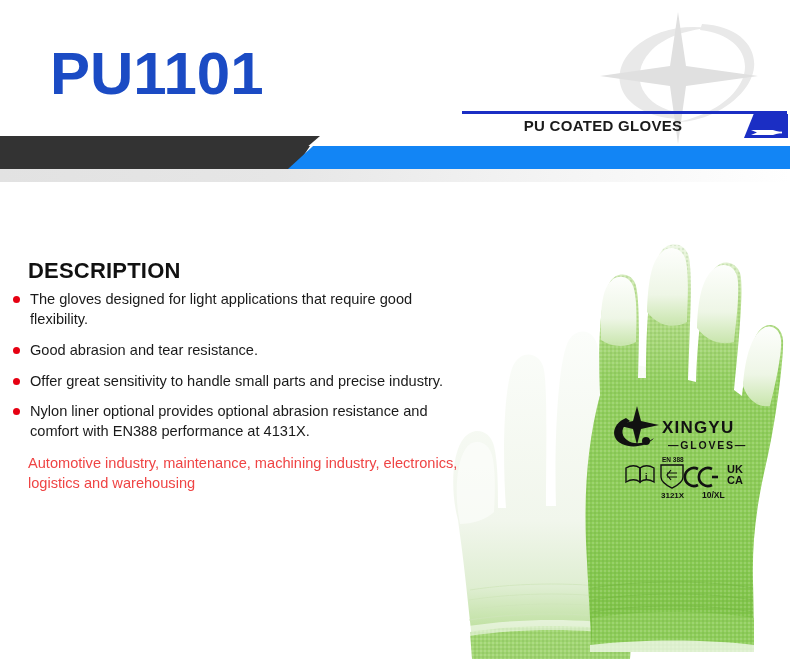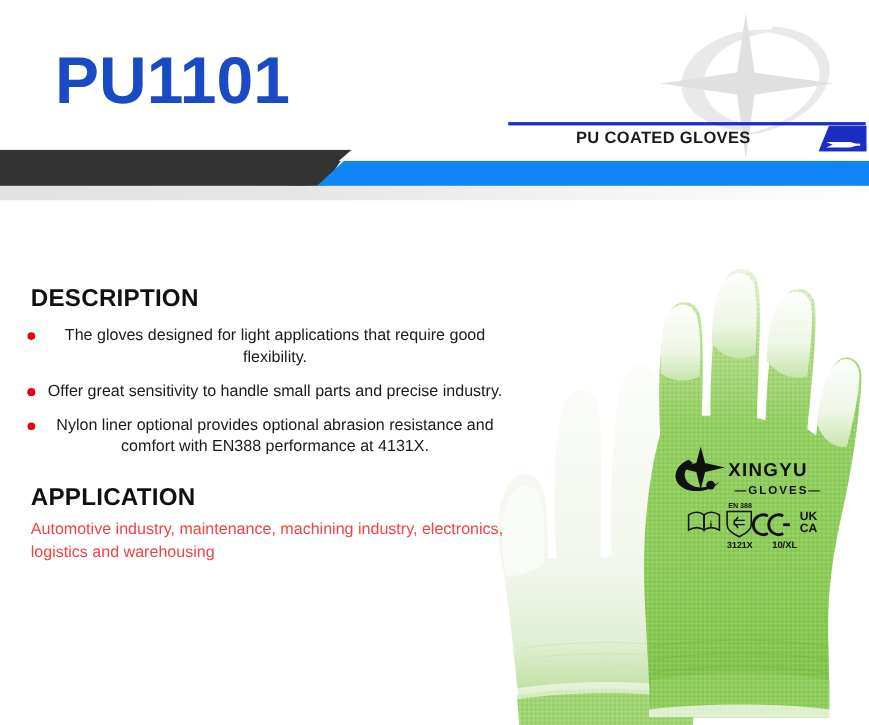--- a/index.html
+++ b/index.html
@@ -150,23 +150,22 @@
     font-size: 22px;
     font-weight: bold;
     color: #111111;
     margin: 0 0 6px 28px;
     letter-spacing: 0.2px;
   }
   #description-heading { padding-top: 76px; }
 
   ul.bullets {
     list-style: none;
-    margin: 12px;
+    margin: 0;
     padding: 0;
-    text-align: center;
   }
   ul.bullets li {
     position: relative;
     margin: 0 0 11px 0;
     padding-left: 30px;
     font-size: 14.6px;
     line-height: 1.36;
     color: #1a1a1a;
     max-width: 440px;
   }
@@ -399,26 +398,26 @@
 
   <h2 id="description-heading" class="section-heading">DESCRIPTION</h2>
 
   <ul class="bullets">
     <li>
       <span class="dot"></span>
       <span>The gloves designed for light applications that require good flexibility.</span>
     </li>
     <li>
       <span class="dot"></span>
+      <span>Good abrasion and tear resistance.</span>
     </li>
     <li>
       <span class="dot"></span>
       <span>Offer great sensitivity to handle small parts and precise industry.</span>
     </li>
     <li>
       <span class="dot"></span>
       <span>Nylon liner optional provides optional abrasion resistance and comfort with EN388 performance at 4131X.</span>
     </li>
   </ul>
 
-  <h2 id="application-heading" class="section-heading">APPLICATION</h2>
   <p id="application-text">Automotive industry, maintenance, machining industry, electronics, logistics and warehousing</p>
 </div>
 
 </body></html>

